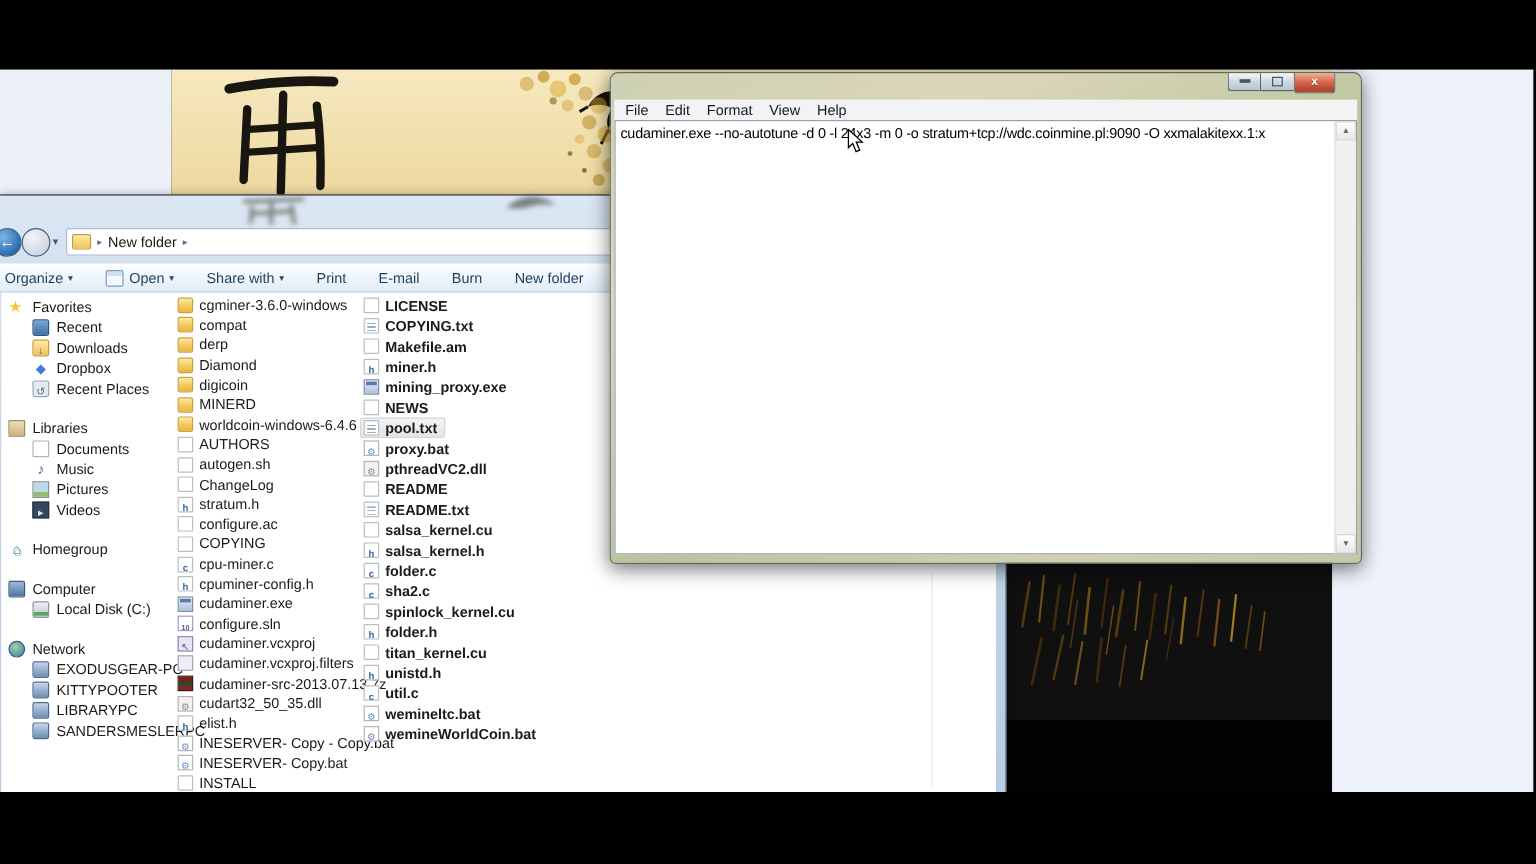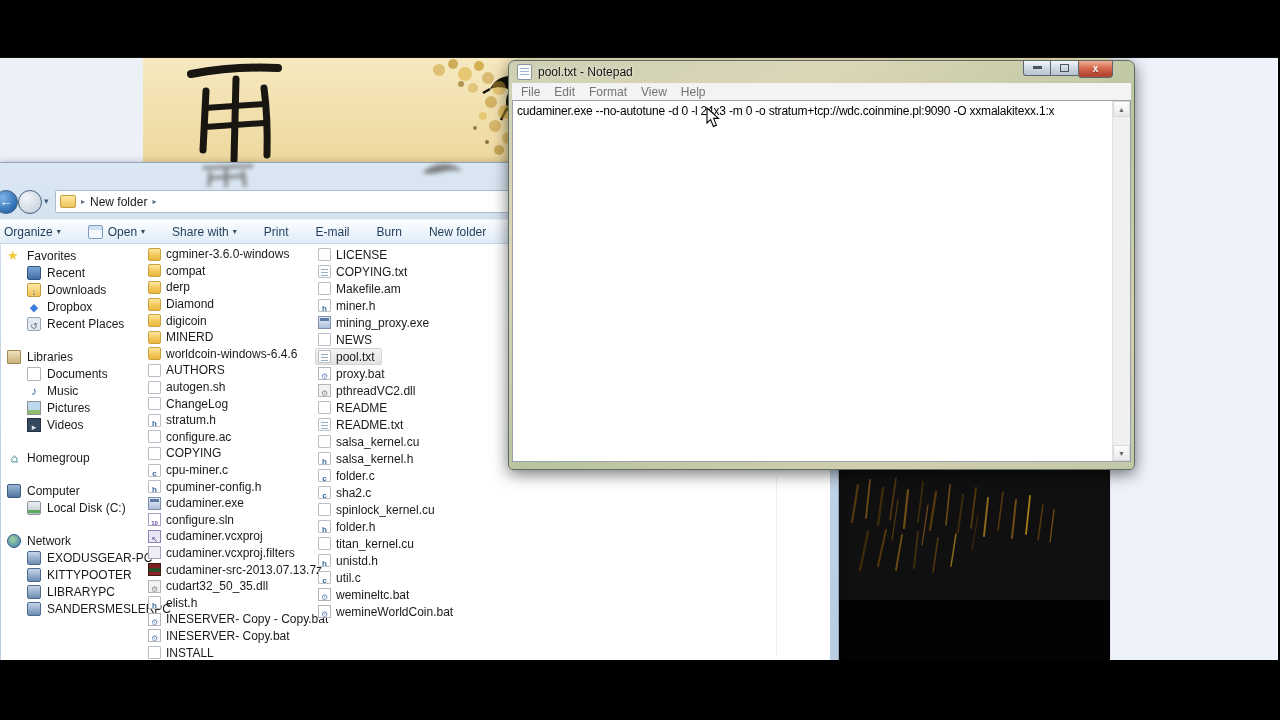--- a/index.html
+++ b/index.html
@@ -81,21 +81,21 @@
   .homegroup-icon::after{content:"⌂";color:#2f7a4f;font-weight:bold;font-size:12px;line-height:14px;text-shadow:1px 1px 0 #7fb2e8;}
   .computer-icon{background:linear-gradient(180deg,#9db8d8,#51749e);border:1px solid #3a5a80;border-radius:2px;}
   .disk-icon{background:linear-gradient(180deg,#eef1f5,#b9c2cc);border:1px solid #8b949e;border-radius:2px;}
   .disk-icon::after{content:"";display:block;height:3px;margin-top:8px;background:#5aa85a;}
   .network-icon{background:radial-gradient(circle at 40% 35%,#9fd29f,#3f7ab0);border:1px solid #2f5a86;border-radius:50%;}
   .pc-icon{background:linear-gradient(180deg,#c6d6ea,#6d8cb0);border:1px solid #4a6a90;border-radius:2px;}
 
   
   .filecol{top:2px;bottom:0;display:flex;flex-direction:column;}
   #filecol1{left:144px;width:160px;}
-  #filecol2{left:314px;width:150px;}
+  #filecol2{left:299px;width:150px;font-weight:bold;}
   .file-row{display:flex;align-items:center;height:17px;width:max-content;padding:0 6px 0 2px;
      white-space:nowrap;cursor:default;border:1px solid transparent;box-sizing:border-box;border-radius:2px;justify-content:space-between;}
   .file-row.selected{background:linear-gradient(180deg,#f4f4f4,#e3e3e3);border-color:#d4d4d4;}
   .ficon{width:13px;height:13px;margin-right:5px;flex:0 0 13px;position:relative;box-sizing:border-box;text-align:center;}
   .folder-icon{background:linear-gradient(180deg,#ffe9a2,#f3c85c 55%,#eab73e);border:1px solid #caa23c;border-radius:2px;}
   .plain-file-icon,.cu-file-icon{background:#fff;border:1px solid #b9bfc6;border-radius:1px;}
   .txt-file-icon{background:#fdfdfd;border:1px solid #b9bfc6;border-radius:1px;}
   .txt-file-icon::after{content:"";display:block;margin:3px 2px 0;height:7px;
      background:repeating-linear-gradient(180deg,#97aec2 0 1px,transparent 1px 3px);}
   .h-file-icon,.c-file-icon{background:#fff;border:1px solid #b9bfc6;border-radius:1px;}
@@ -129,21 +129,21 @@
      background:linear-gradient(180deg,#f3f7fa,#cfd9e2 50%,#b7c3ce);color:#4a5560;}
   #np-min{width:28px;border-radius:0 0 0 3px;}
   #np-max{width:27px;border-left:none;border-right:none;}
   #np-max .maxbox{display:inline-block;width:7px;height:6px;border:1px solid #4a5560;margin-top:3px;background:transparent;}
   #np-close{width:35px;height:17px;border-radius:0 0 4px 4px;
      background:linear-gradient(180deg,#f0b09a,#d66a4d 45%,#b54733 85%);color:#fff;
      font-weight:bold;font-size:10px;line-height:15px;text-shadow:0 1px 1px rgba(0,0,0,.45);}
   #np-minbar{display:inline-block;width:9px;height:3px;background:#4a5560;margin-bottom:1px;}
   #np-menu{left:3px;top:22px;right:3px;height:17px;background:#f3f3f3;border-bottom:1px solid #e0e0e0;
      display:flex;align-items:center;padding-left:2px;}
-  .menu-item{padding:0 7px;color:#737373;cursor:default;}
+  .menu-item{padding:0 7px;color:#0f172a;cursor:default;}
   #np-text{left:3px;top:39px;right:3px;bottom:7px;background:#fff;border:1px solid #97a1ab;box-sizing:border-box;}
   #np-line{position:absolute;left:4px;top:3px;right:22px;font-size:12px;color:#000;
      white-space:nowrap;overflow:hidden;letter-spacing:-0.2px;}
   #np-scroll{position:absolute;right:0;top:0;bottom:0;width:17px;background:#f0f0f0;border-left:1px solid #e2e2e2;}
   .sarrow{position:absolute;left:0;width:17px;height:16px;text-align:center;font-size:7px;color:#606a74;
      background:linear-gradient(180deg,#fdfdfd,#e8e8e8);border:1px solid #d9d9d9;box-sizing:border-box;line-height:15px;}
   #sarrow-up{top:0;}
   #sarrow-down{bottom:0;}
 
   
@@ -640,24 +640,20 @@
             <span class="ficon bat-file-icon"></span>
             <span>wemineWorldCoin.bat</span>
           </div>
         </div>
 
       <div id="faint-sep" class="abs"></div>
     </div>
   </div>
 
   <div id="notepad" class="abs z5">
-    <div id="np-title" class="abs">
-      <span id="np-icon"></span>
-      <span id="np-title-text">pool.txt - Notepad</span>
-    </div>
     <div id="np-buttons">
       <div id="np-min" class="np-btn"><span id="np-minbar"></span></div>
       <div id="np-max" class="np-btn"><span class="maxbox"></span></div>
       <div id="np-close" class="np-btn"><span>x</span></div>
     </div>
     <div id="np-menu" class="abs">
 
         <span class="menu-item">File</span>
 
         <span class="menu-item">Edit</span>

